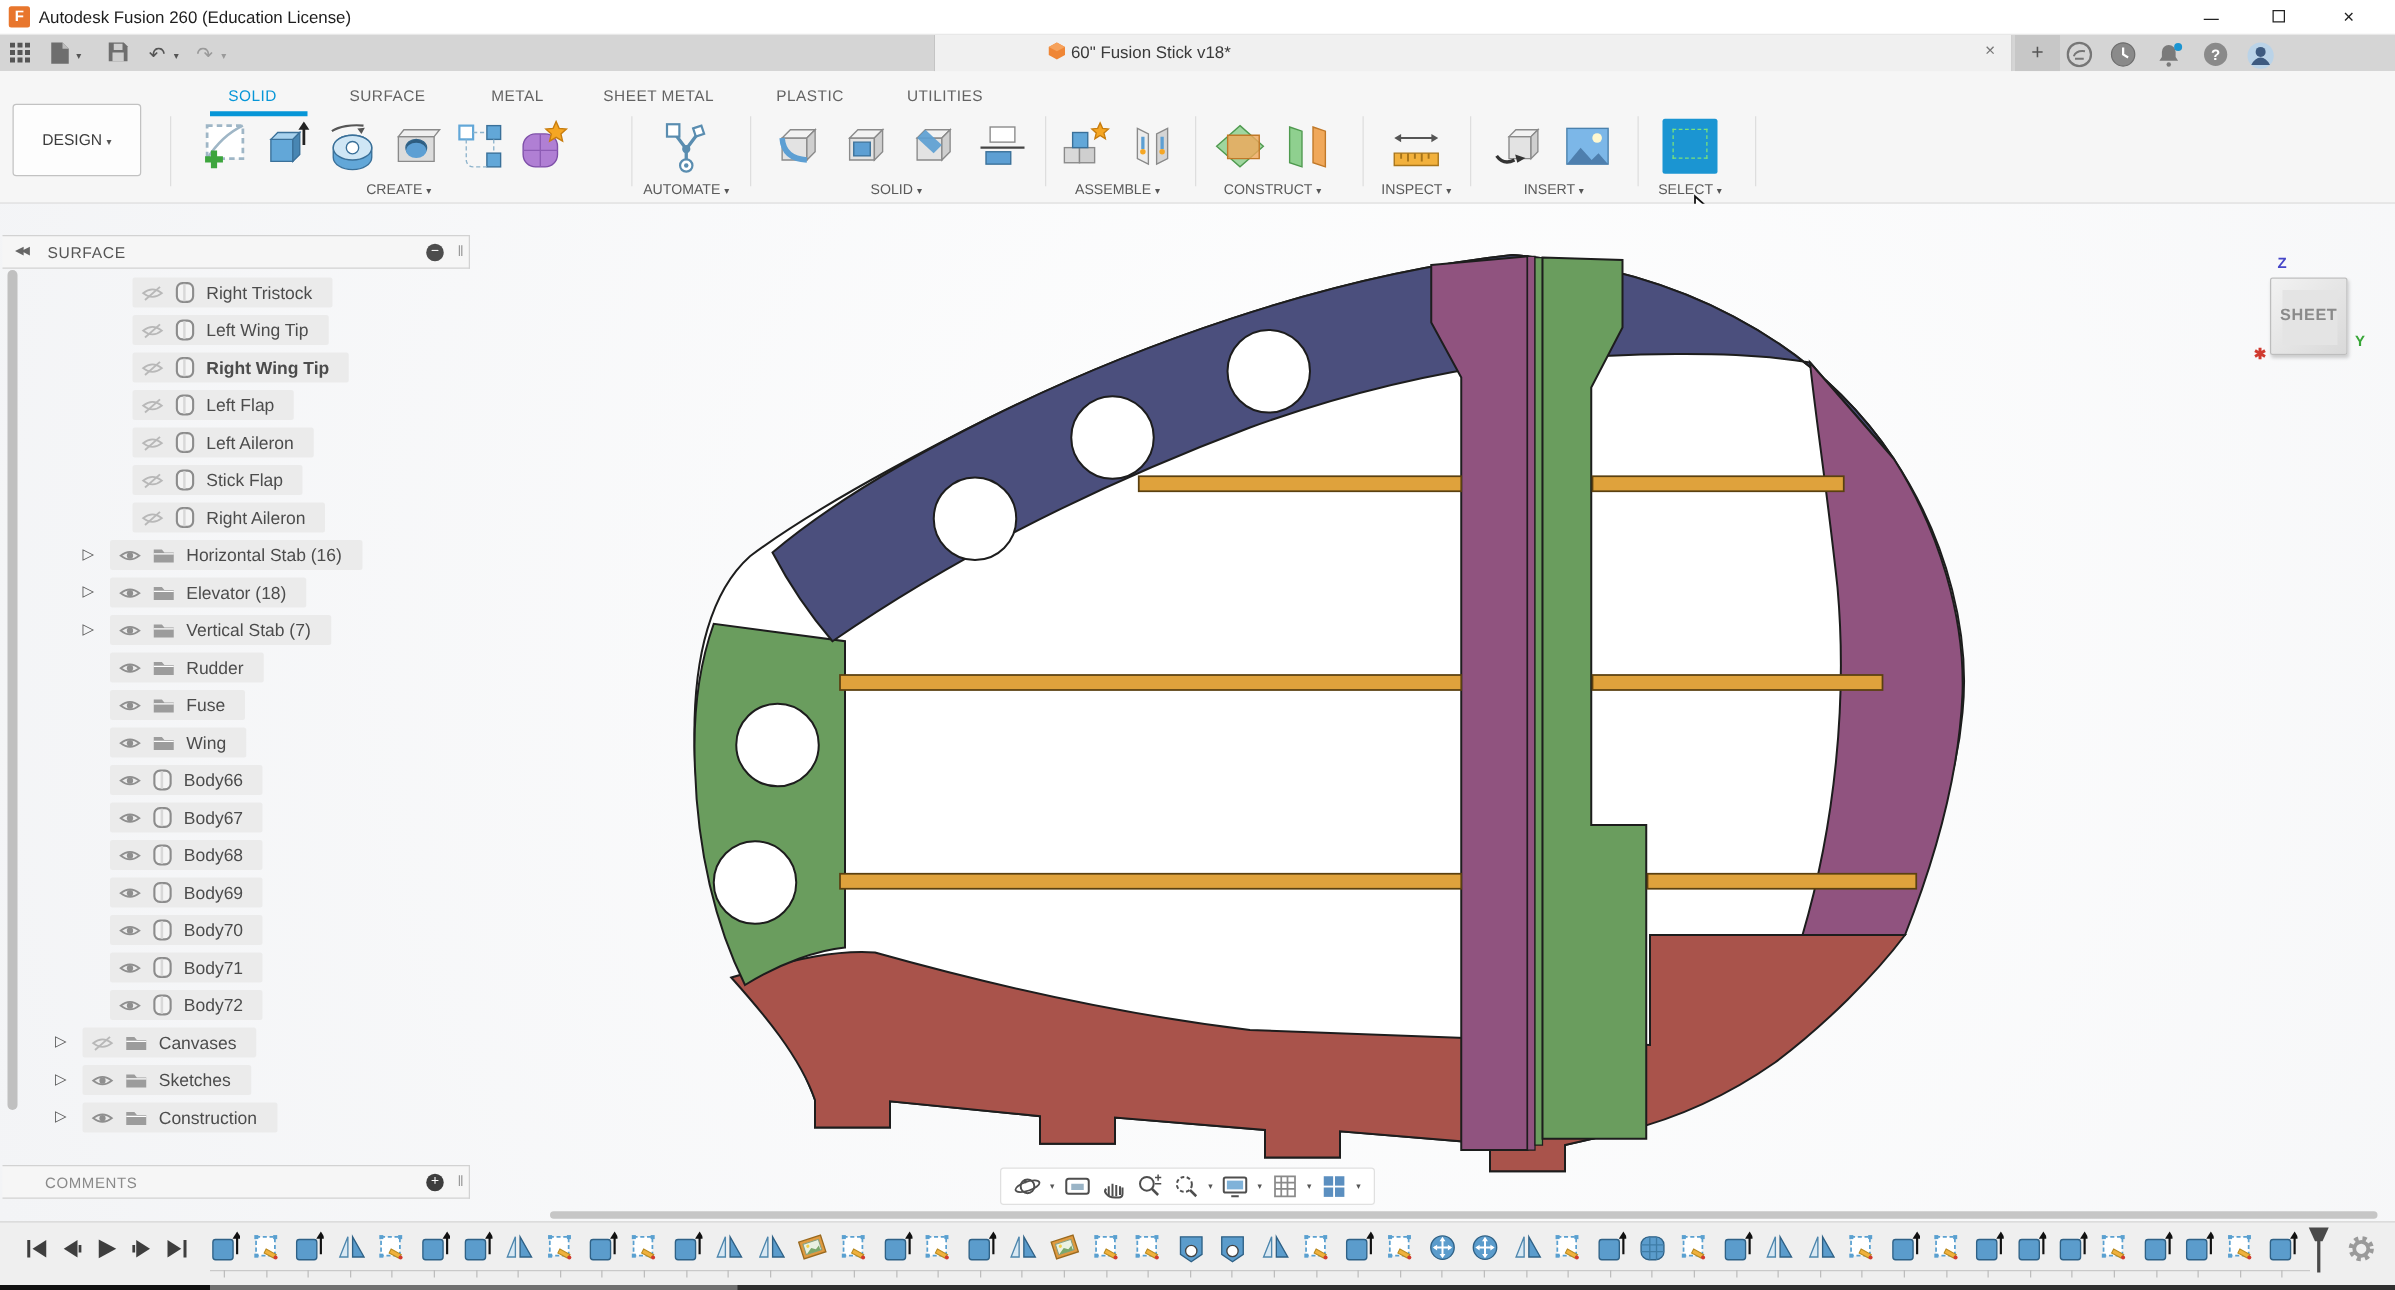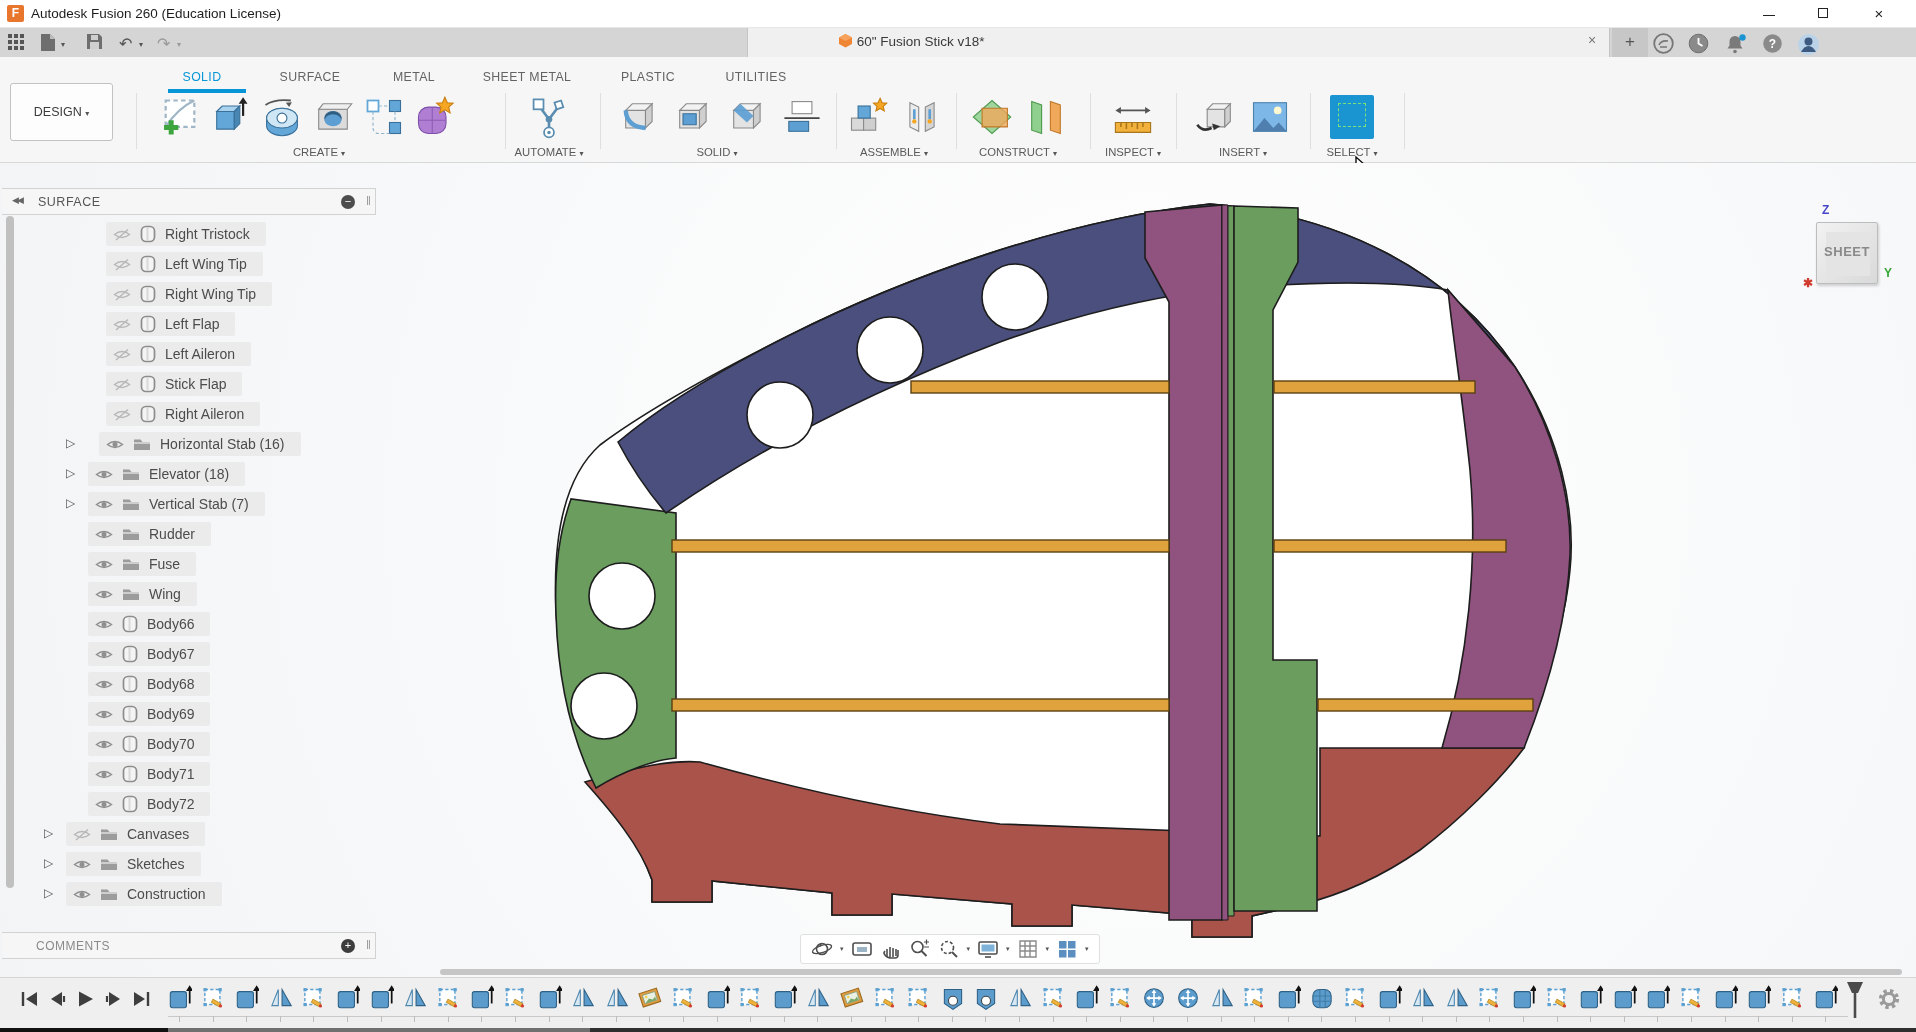--- a/index.html
+++ b/index.html
@@ -378,21 +378,21 @@
               <path d="M1.5 6.5 Q9 .5 16.5 6.5 Q9 12.5 1.5 6.5 Z" fill="none" stroke="#b8b8b8" stroke-width="1.5"></path>
               <path d="M3 12 L15 1.5" stroke="#b8b8b8" stroke-width="1.5"></path>
             </svg>
             <svg width="16" height="18">
               <rect x="1.5" y="1.5" width="13" height="15" rx="4.5" fill="#f4f4f4" stroke="#8c8c8c" stroke-width="1.7"></rect>
               <path d="M7.5 2 v14" stroke="#d8d8d8" stroke-width="2"></path>
             </svg>
             <span class="blabel">Left Wing Tip</span>
           </span>
         </div>
-        <div class="brow" style="top: 64px;">
+        <div class="brow" style="top: 64px; font-weight: bold;">
           <span class="band" style="left:104px">
             <svg width="18" height="13">
               <path d="M1.5 6.5 Q9 .5 16.5 6.5 Q9 12.5 1.5 6.5 Z" fill="none" stroke="#b8b8b8" stroke-width="1.5"></path>
               <path d="M3 12 L15 1.5" stroke="#b8b8b8" stroke-width="1.5"></path>
             </svg>
             <svg width="16" height="18">
               <rect x="1.5" y="1.5" width="13" height="15" rx="4.5" fill="#f4f4f4" stroke="#8c8c8c" stroke-width="1.7"></rect>
               <path d="M7.5 2 v14" stroke="#d8d8d8" stroke-width="2"></path>
             </svg>
             <span class="blabel">Right Wing Tip</span>
@@ -445,21 +445,21 @@
             </svg>
             <svg width="16" height="18">
               <rect x="1.5" y="1.5" width="13" height="15" rx="4.5" fill="#f4f4f4" stroke="#8c8c8c" stroke-width="1.7"></rect>
               <path d="M7.5 2 v14" stroke="#d8d8d8" stroke-width="2"></path>
             </svg>
             <span class="blabel">Right Aileron</span>
           </span>
         </div>
         <div class="brow" style="top: 214px;">
           <span class="expander" style="left:64px">▷</span>
-          <span class="band" style="left:97px">
+          <span class="band" style="left:86px">
             <svg width="18" height="13">
               <path d="M1.5 6.5 Q9 .5 16.5 6.5 Q9 12.5 1.5 6.5 Z" fill="none" stroke="#8f8f8f" stroke-width="1.5"></path>
               <circle cx="9" cy="6.5" r="2.5" fill="#8f8f8f"></circle>
             </svg>
             <svg width="18" height="14">
               <path d="M1 2.5 h6.5 l2 2.5 h7.5 v8 h-16z" fill="#9c9c9c"></path>
               <path d="M1 6 h16" stroke="#fff" stroke-width="1"></path>
             </svg>
             <span class="blabel">Horizontal Stab (16)</span>
           </span>

